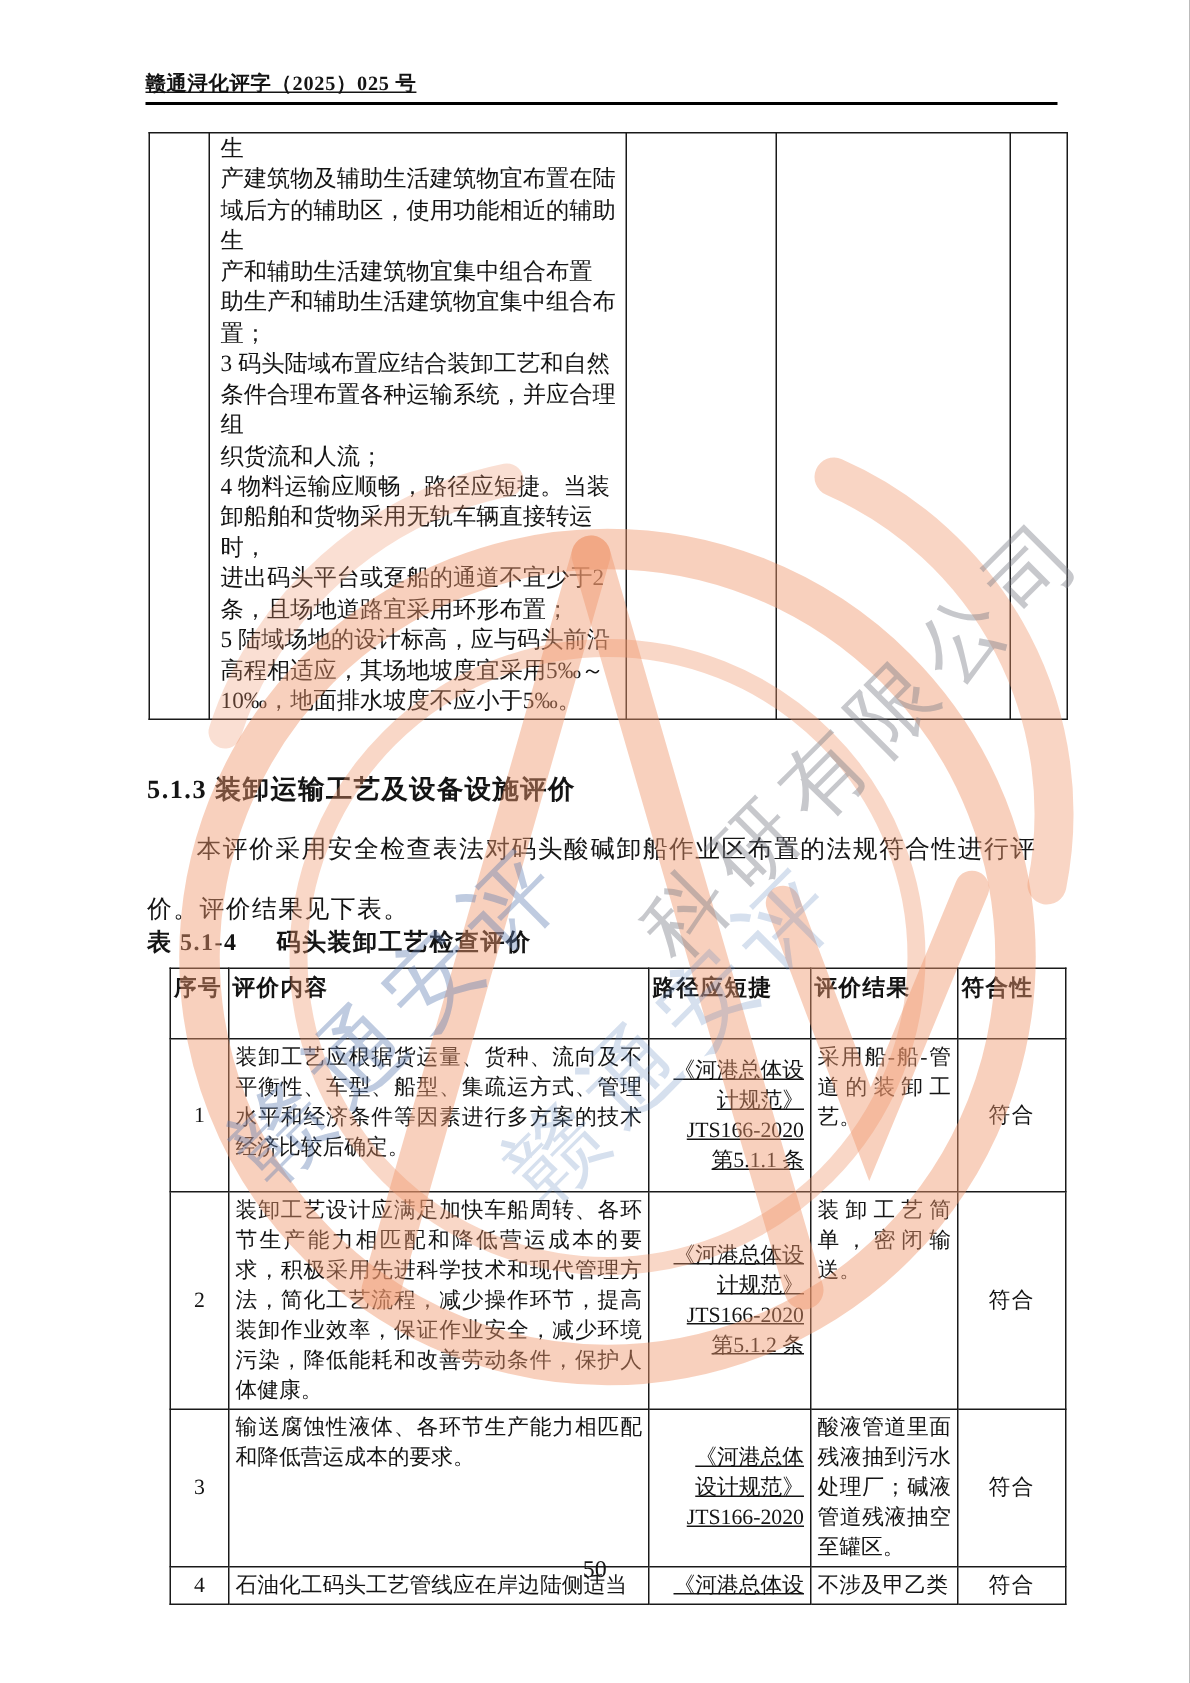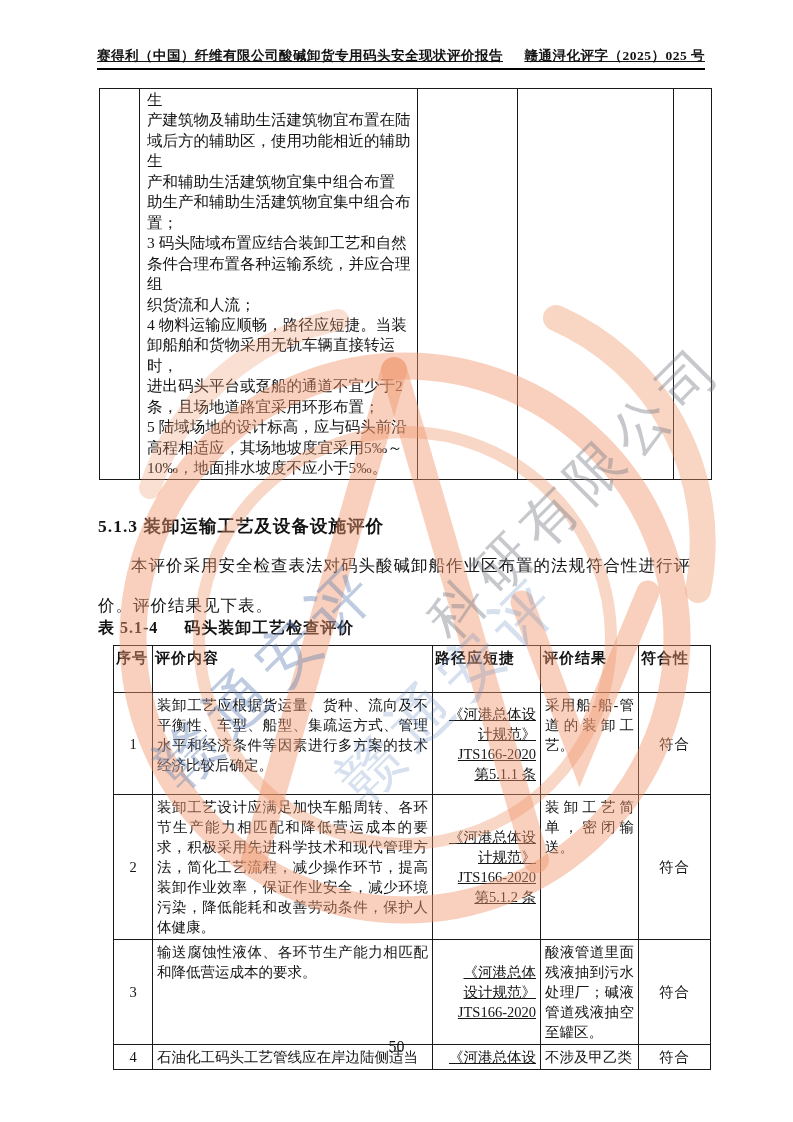--- a/index.html
+++ b/index.html
@@ -78,21 +78,20 @@
   }
 </style>
 </head>
 <body>
 
 <div class="page">
 
   <div class="content">
 
     <div class="hdr">
-      <span>赛得利（中国）纤维有限公司酸碱卸货专用码头安全现状评价报告</span>
       <span>赣通浔化评字（2025）025 号</span>
     </div>
 
     <table class="toptbl">
       <colgroup>
         <col style="width:40px">
           <col style="width:278px">
           <col style="width:100px">
         <col style="width:156px">
           <col style="width:38px">

